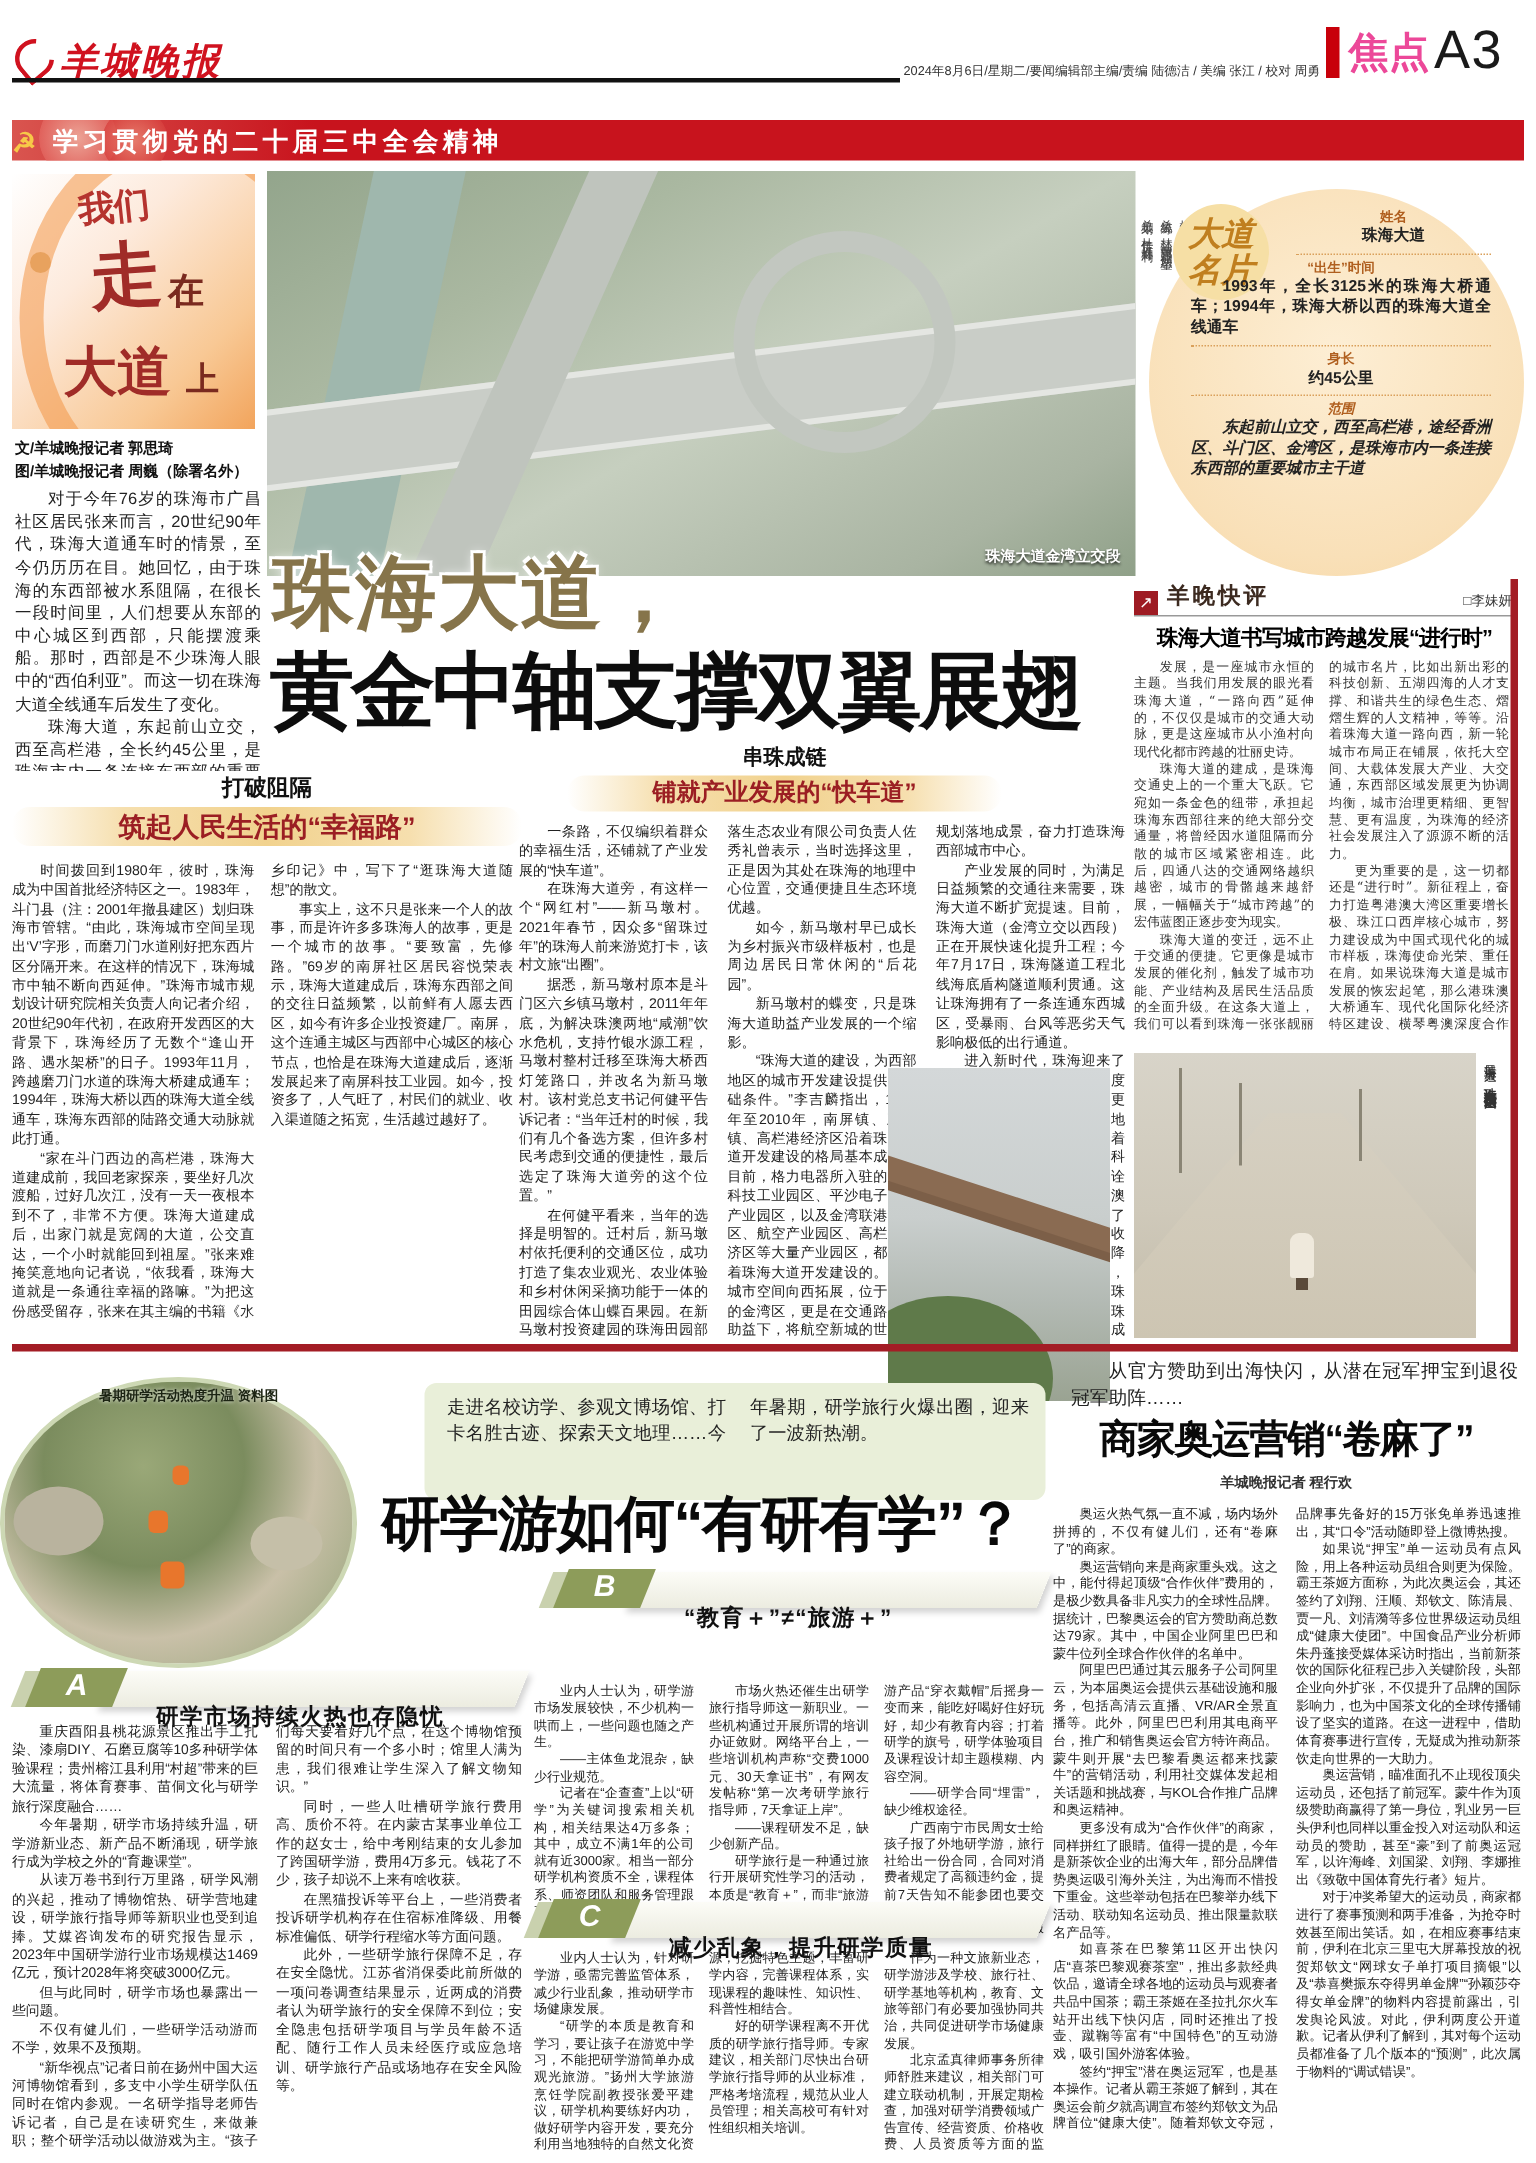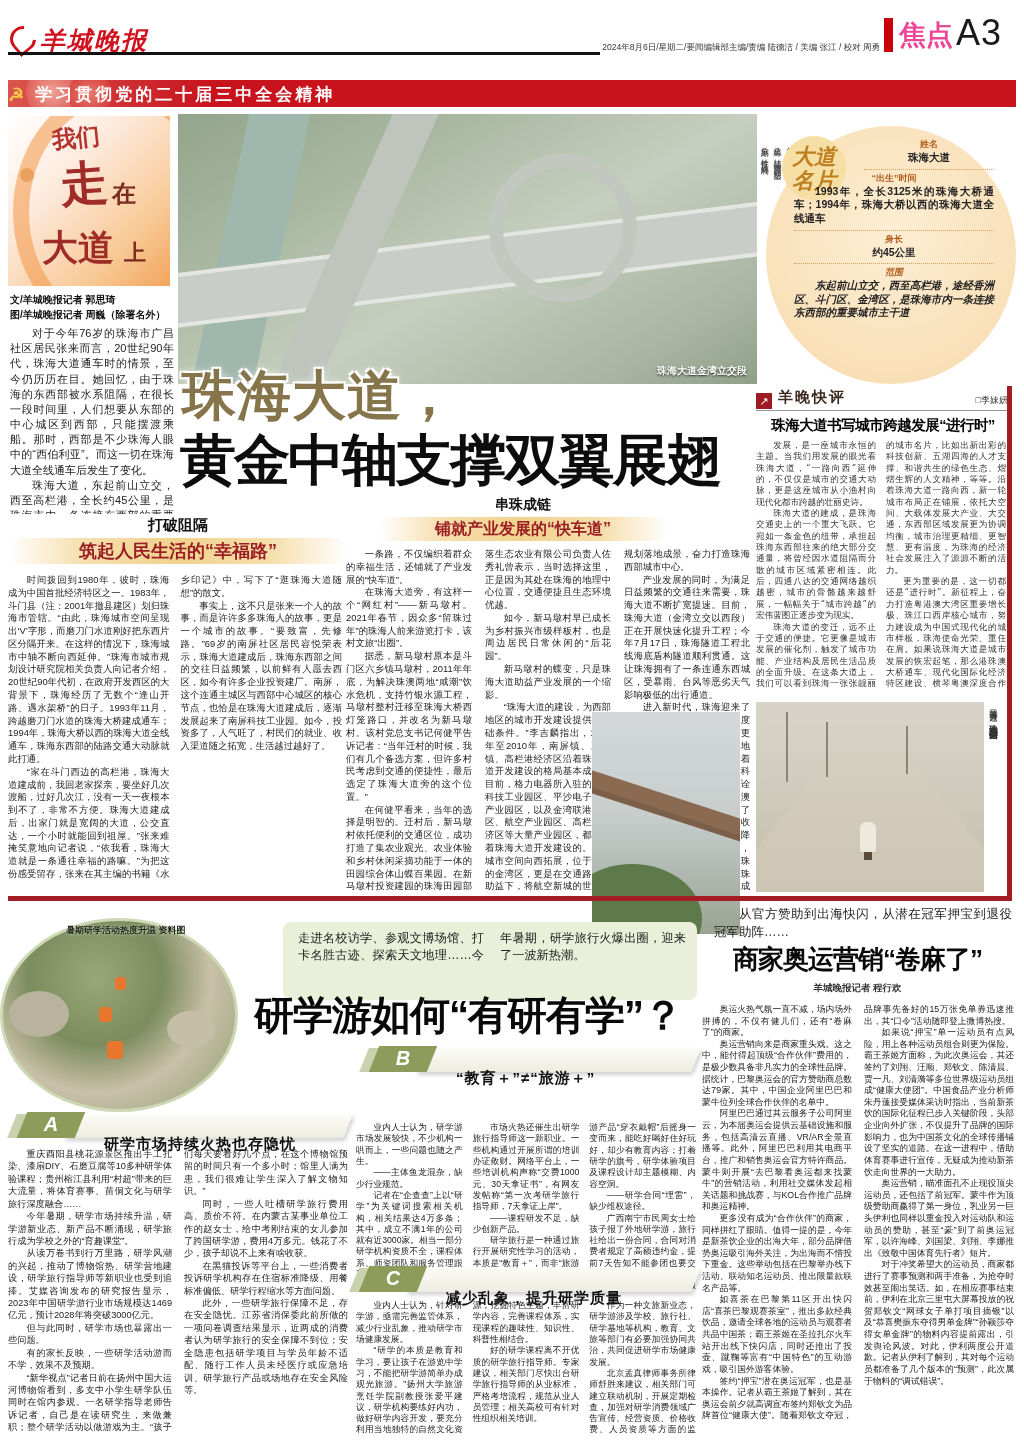--- a/index.html
+++ b/index.html
@@ -350,21 +350,21 @@
         <div class="bg"></div>
       <div class="ch">A</div>
     </div>
     <div class="tt">研学市场持续火热也存隐忧</div>
   </div>
   <div class="abs secA-body">
       <p>重庆酉阳县桃花源景区推出手工扎染、漆扇DIY、石磨豆腐等10多种研学体验课程；贵州榕江县利用“村超”带来的巨大流量，将体育赛事、苗侗文化与研学旅行深度融合……</p>
       <p>今年暑期，研学市场持续升温，研学游新业态、新产品不断涌现，研学旅行成为学校之外的“育趣课堂”。</p>
       <p>从读万卷书到行万里路，研学风潮的兴起，推动了博物馆热、研学营地建设，研学旅行指导师等新职业也受到追捧。艾媒咨询发布的研究报告显示，2023年中国研学游行业市场规模达1469亿元，预计2028年将突破3000亿元。</p>
       <p>但与此同时，研学市场也暴露出一些问题。</p>
-      <p>有的家长反映，一些研学活动游而不学，效果不及预期。</p>
+      <p>不仅有健儿们，一些研学活动游而不学，效果不及预期。</p>
       <p>“新华视点”记者日前在扬州中国大运河博物馆看到，多支中小学生研学队伍同时在馆内参观。一名研学指导老师告诉记者，自己是在读研究生，来做兼职；整个研学活动以做游戏为主。“孩子们每天要看好几个点，在这个博物馆预留的时间只有一个多小时；馆里人满为患，我们很难让学生深入了解文物知识。”</p>
       <p>同时，一些人吐槽研学旅行费用高、质价不符。在内蒙古某事业单位工作的赵女士，给中考刚结束的女儿参加了跨国研学游，费用4万多元。钱花了不少，孩子却说不上来有啥收获。</p>
       <p>在黑猫投诉等平台上，一些消费者投诉研学机构存在住宿标准降级、用餐标准偏低、研学行程缩水等方面问题。</p>
       <p>此外，一些研学旅行保障不足，存在安全隐忧。江苏省消保委此前所做的一项问卷调查结果显示，近两成的消费者认为研学旅行的安全保障不到位；安全隐患包括研学项目与学员年龄不适配、随行工作人员未经医疗或应急培训、研学旅行产品或场地存在安全风险等。</p>
     </div>
 
   <div class="abs sec-head secC-head">
     <div class="tband"></div>
     <div class="badge">
       <div class="bg2"></div>

